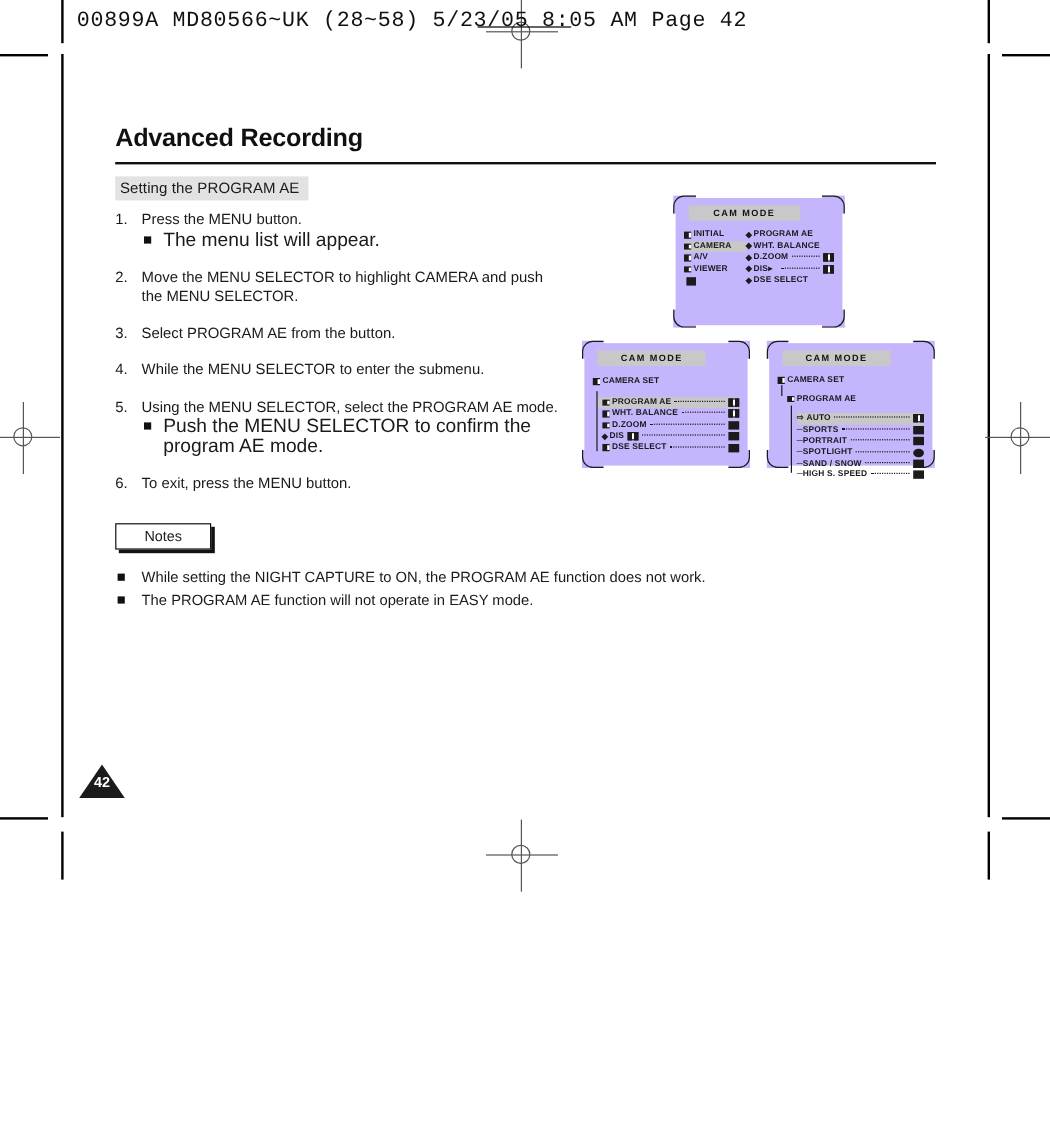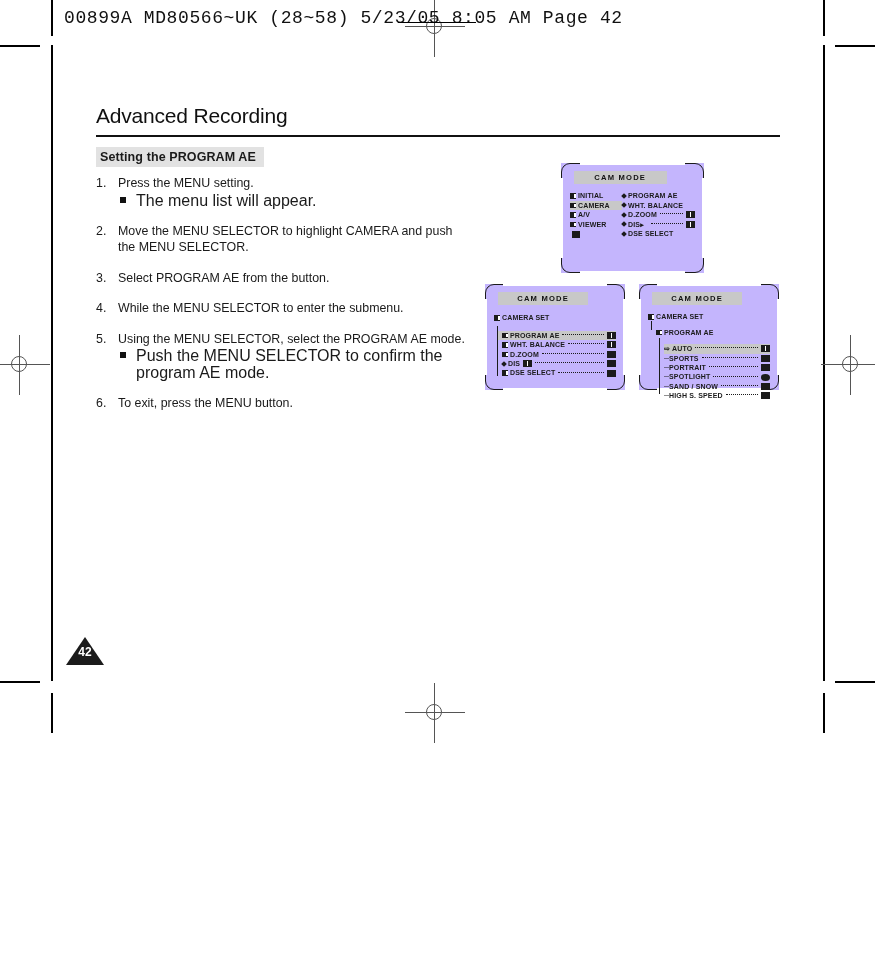--- a/index.html
+++ b/index.html
@@ -62,37 +62,37 @@
   
   .content {
     position: absolute;
     left: 96px;
     top: 104px;
     width: 690px;
   }
   h1.page-title {
     margin: 0;
     font-size: 21px;
-    font-weight: normal;
+    font-weight: bold;
     letter-spacing: -0.2px;
     color: #101010;
   }
   .title-rule {
     margin-top: 7px;
     width: 684px;
     height: 2px;
     background: #111;
   }
   .section-head {
     display: inline-block;
     margin-top: 10px;
     padding: 3px 8px 3px 4px;
     background: #e2e2e2;
     font-size: 12.5px;
-    font-weight: bold;
+    font-weight: normal;
     letter-spacing: 0.1px;
   }
 
   ol.steps {
     margin: 8px 0 0 0;
     padding: 0;
     list-style: none;
     width: 400px;
   }
   ol.steps > li {
@@ -339,21 +339,21 @@
 <div class="slug-rule"></div>
 
 <div class="content">
   <h1 class="page-title">Advanced Recording</h1>
   <div class="title-rule"></div>
   <div class="section-head">Setting the PROGRAM AE</div>
 
   <ol class="steps">
     <li>
       <span class="num">1.</span>
-      <span>Press the MENU setting.</span>
+      <span>Press the MENU button.</span>
       <ul class="sub">
         <li>
           <span class="bullet"></span>
           <span>The menu list will appear.</span>
         </li>
       </ul>
     </li>
     <li style="width:340px;">
       <span class="num">2.</span>
       <span>Move the MENU SELECTOR to highlight CAMERA and push the MENU SELECTOR.</span>
@@ -375,20 +375,33 @@
           <span>Push the MENU SELECTOR to confirm the program AE mode.</span>
         </li>
       </ul>
     </li>
     <li>
       <span class="num">6.</span>
       <span>To exit, press the MENU button.</span>
     </li>
   </ol>
 
+  <div class="notes-wrap">
+    <div class="notes-tag">Notes</div>
+    <ul class="notes">
+      <li>
+        <span class="bullet"></span>
+        <span>While setting the NIGHT CAPTURE to ON, the PROGRAM AE function does not work.</span>
+      </li>
+      <li>
+        <span class="bullet"></span>
+        <span>The PROGRAM AE function will not operate in EASY mode.</span>
+      </li>
+    </ul>
+  </div>
 </div>
 
 <div class="lcd" style="left:561px;top:163px;width:143px;height:110px;">
   <div class="frame"></div>
   <div class="notch-t"></div>
     <div class="notch-b"></div>
   <div class="notch-l"></div>
     <div class="notch-r"></div>
   <div class="inner">
     <div class="titlebar">CAM  MODE</div>

